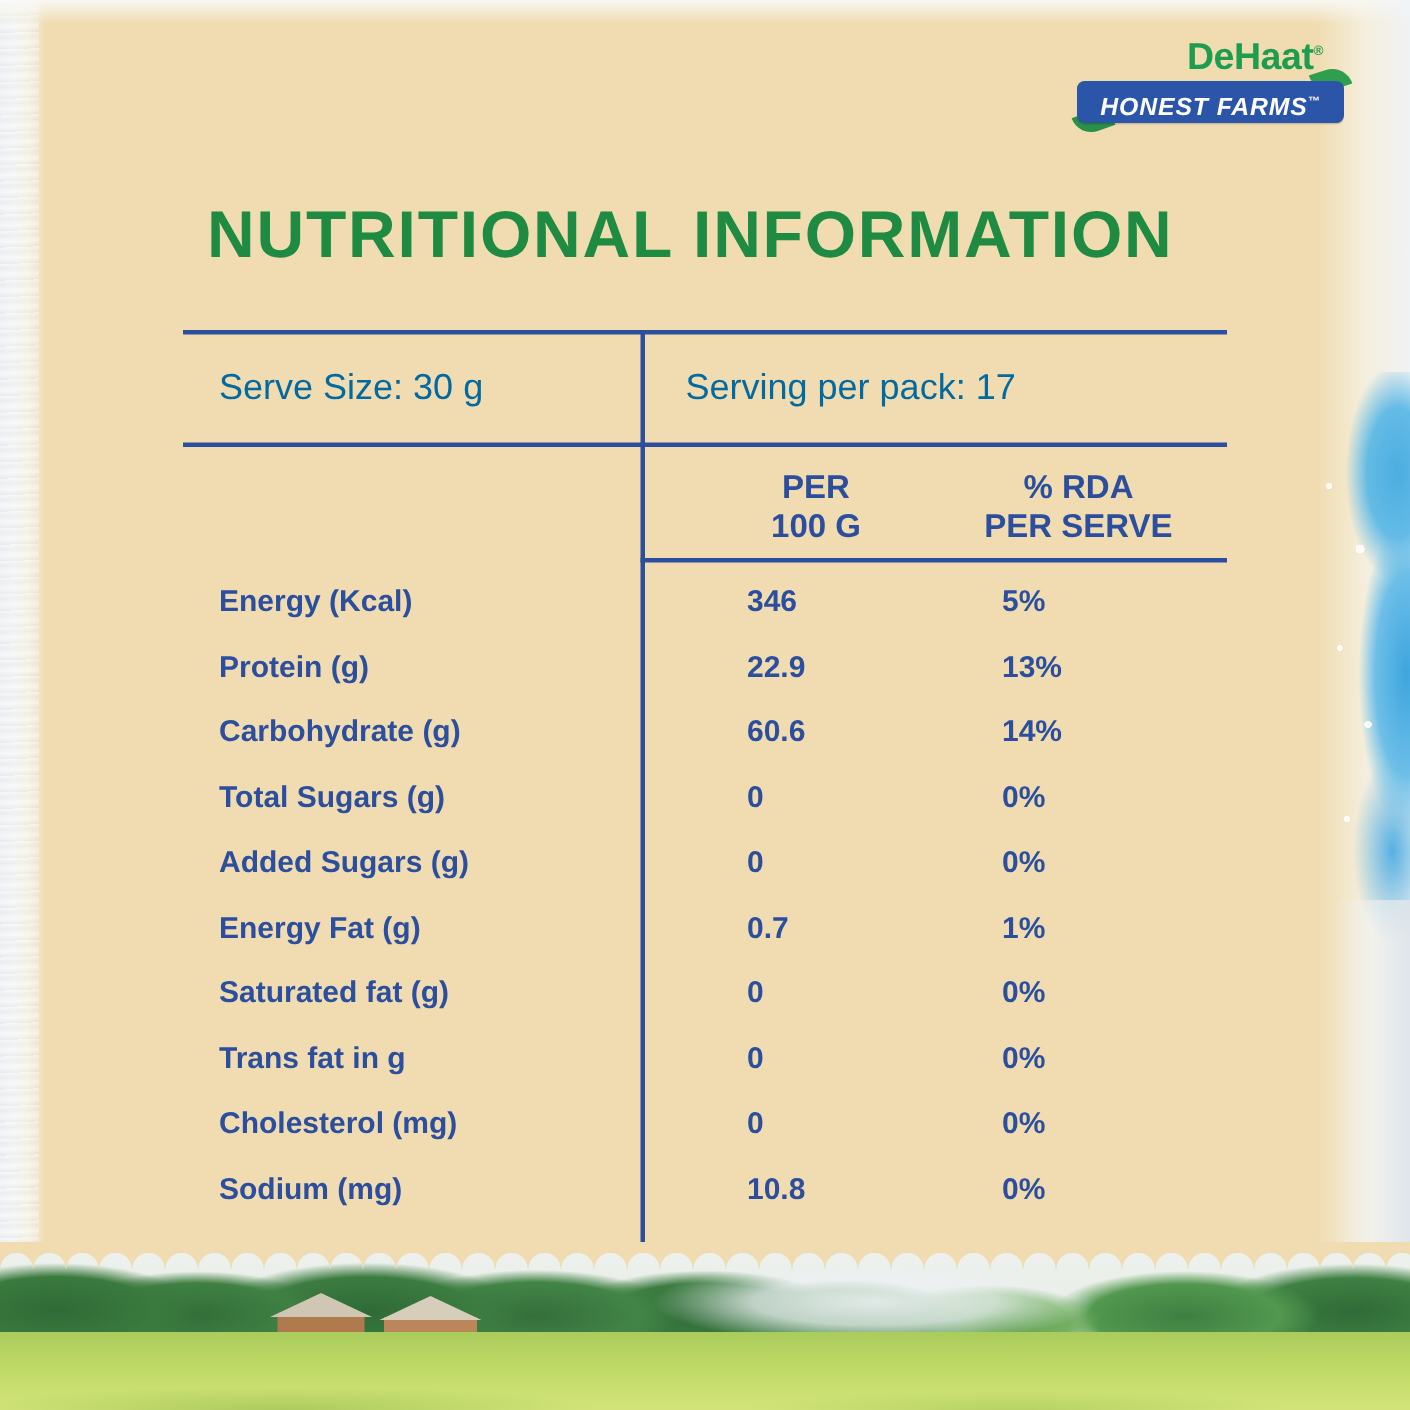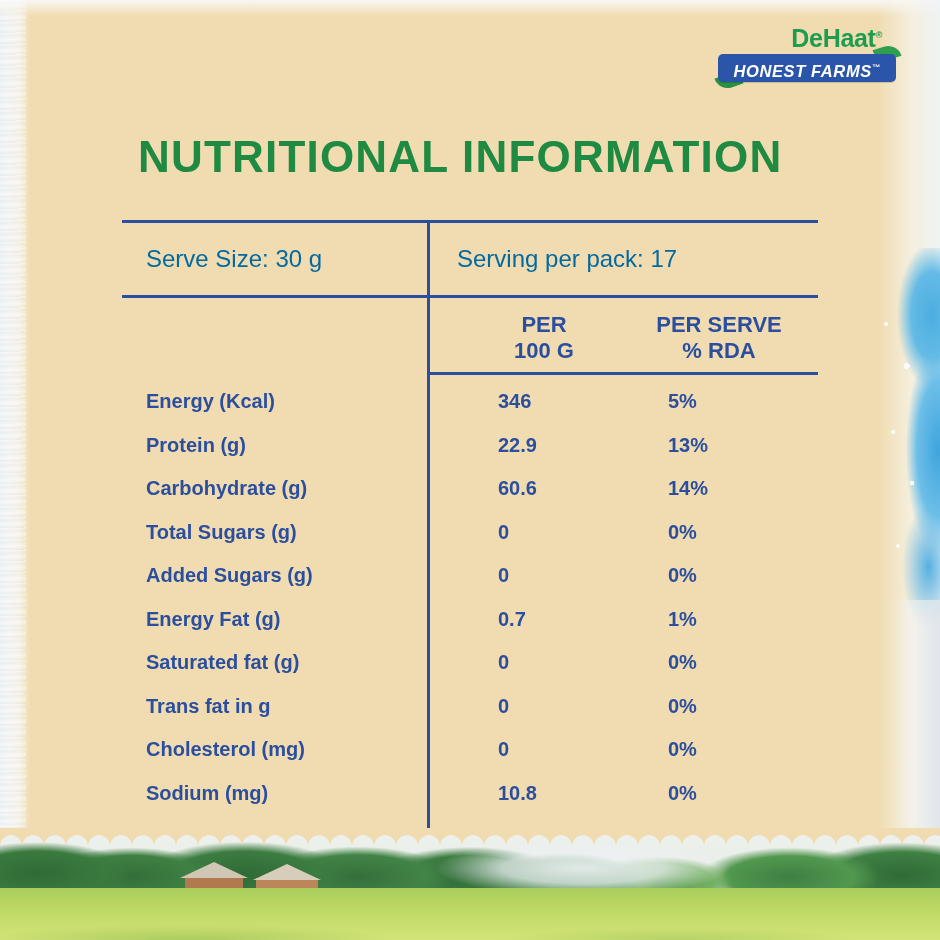--- a/index.html
+++ b/index.html
@@ -376,22 +376,22 @@
     </div>
 
     <div class="hr"></div>
 
     <div class="head-row">
       <div class="head-cell head-per">
         <div>PER</div>
         <div>100 G</div>
       </div>
       <div class="head-cell head-rda">
+        <div>% RDA</div>
         <div>PER SERVE</div>
-        <div>% RDA</div>
       </div>
       <div class="hr-short" style="top:74px"></div>
     </div>
 
     <div class="rows" id="rows-container">
         <div class="row">
           <div class="cell c-label">Energy (Kcal)</div>
           <div class="cell c-per">346</div>
           <div class="cell c-rda">5%</div>
         </div>

